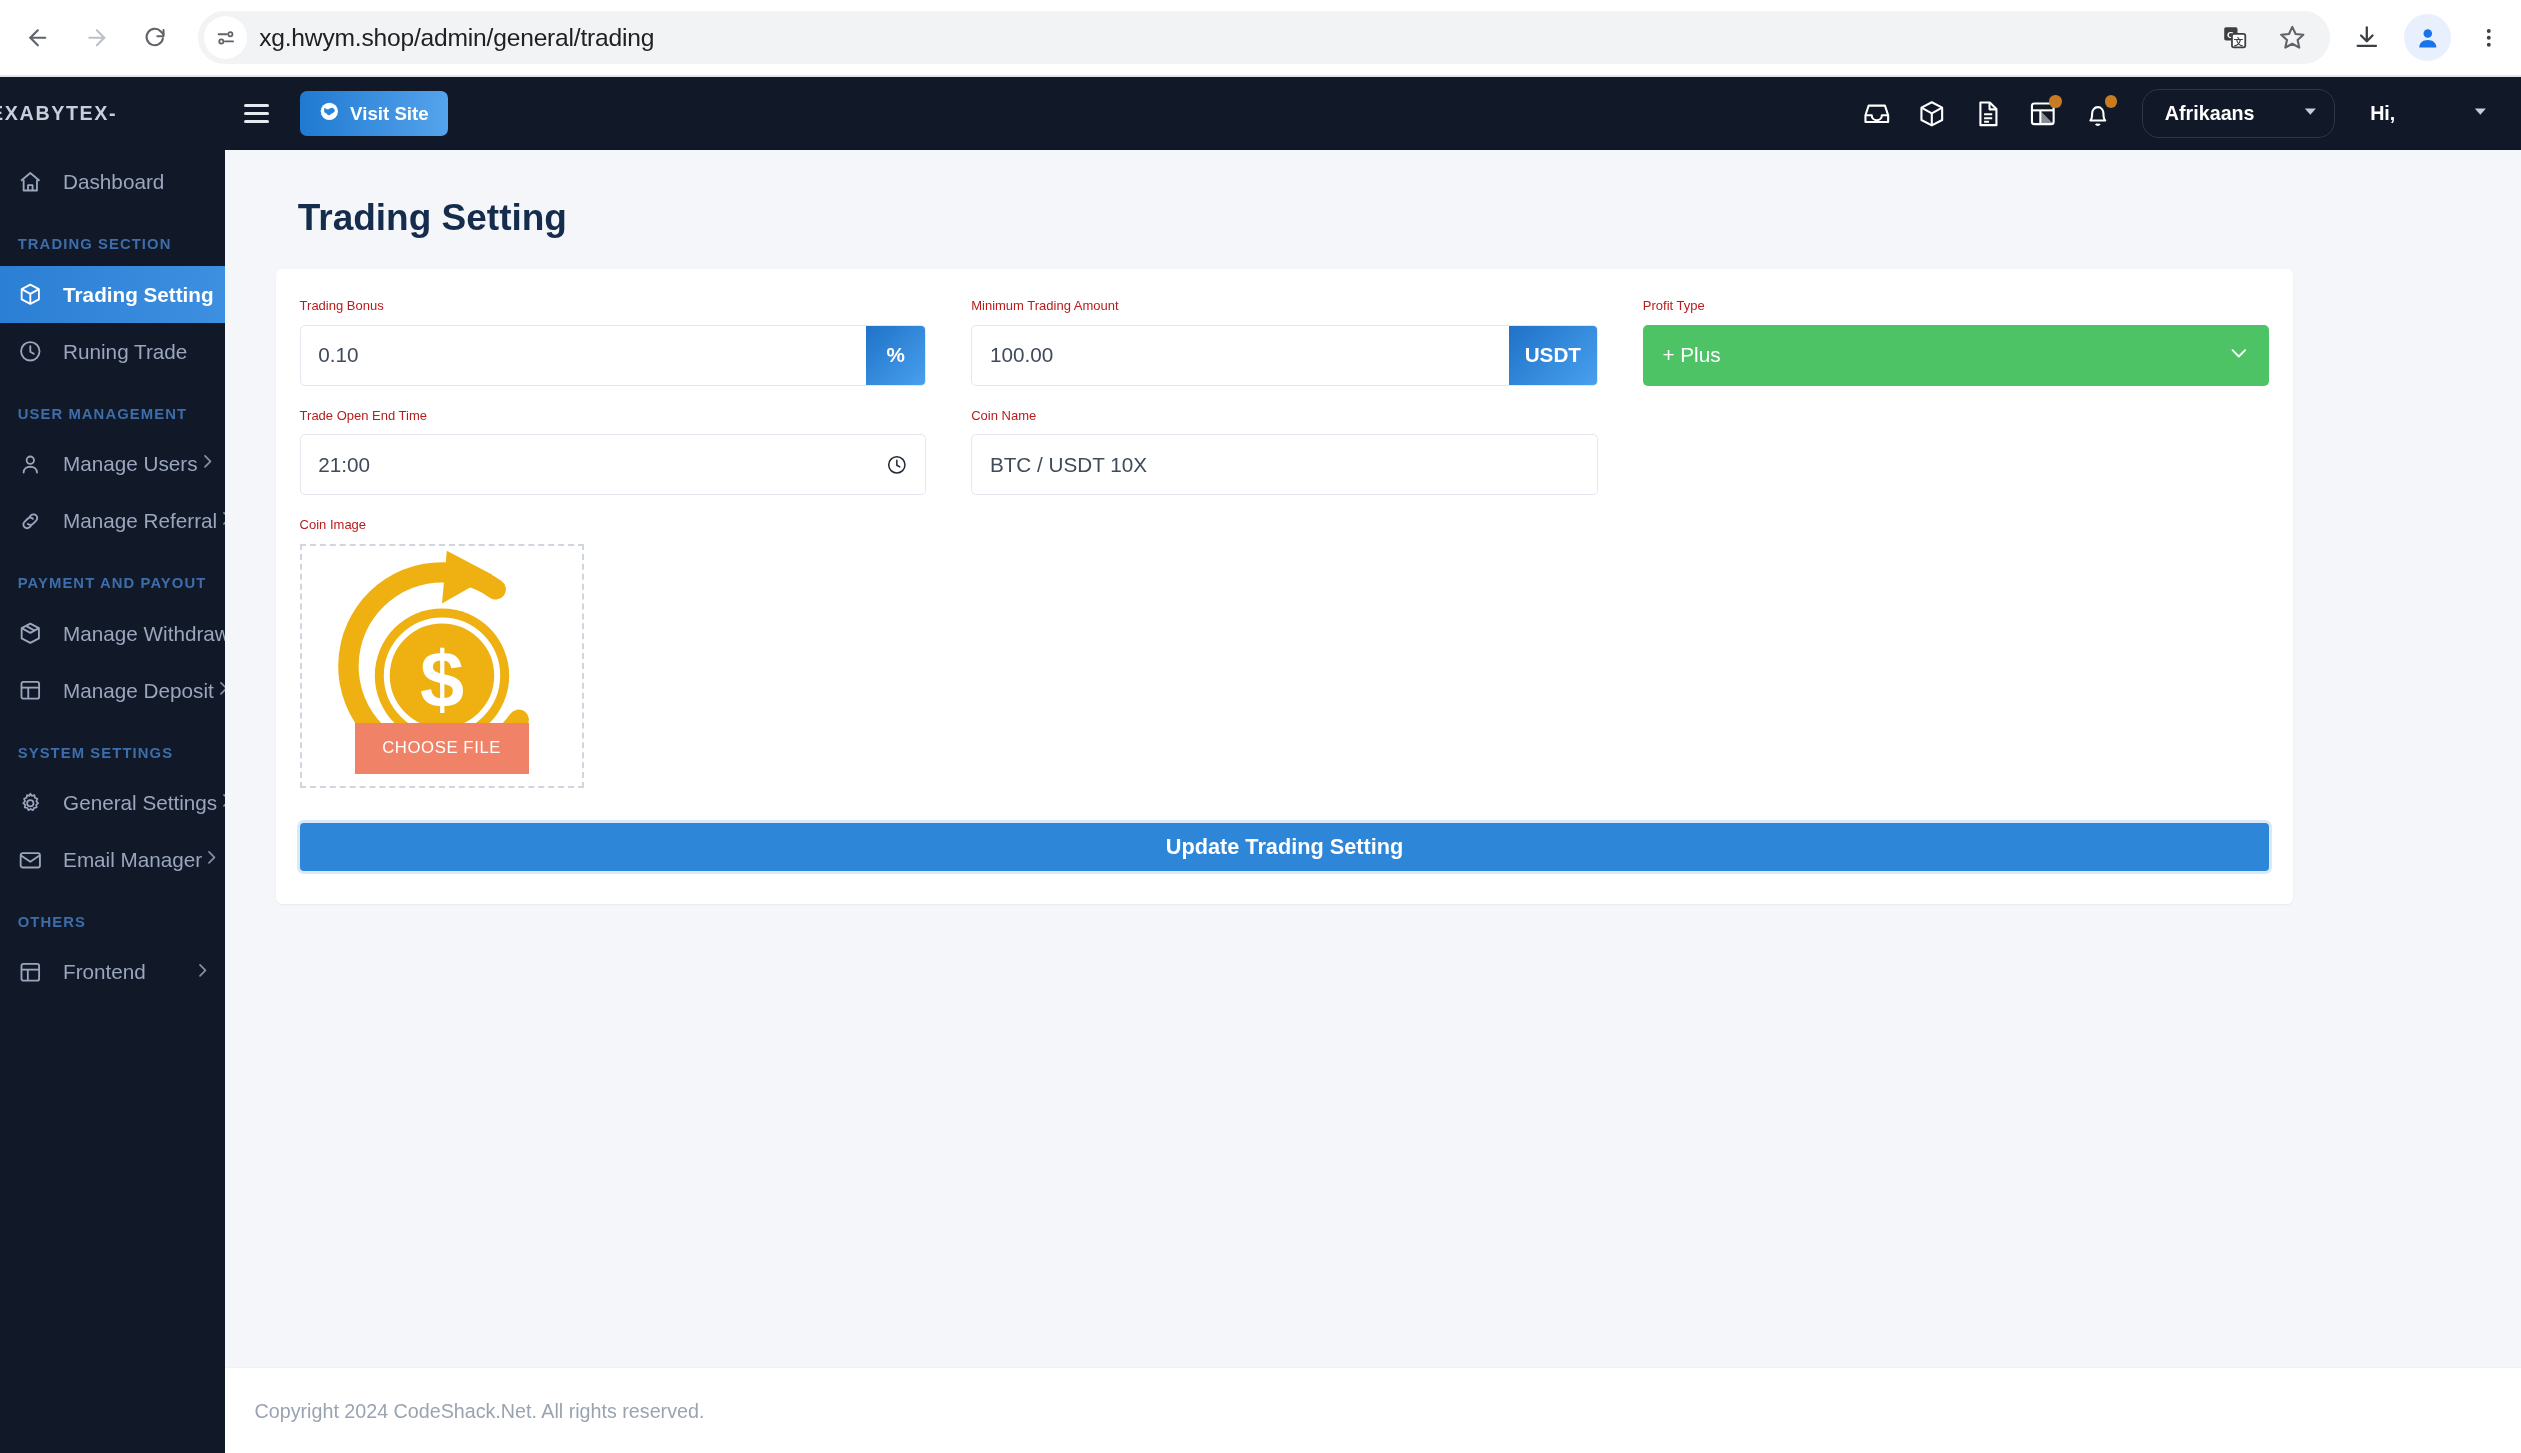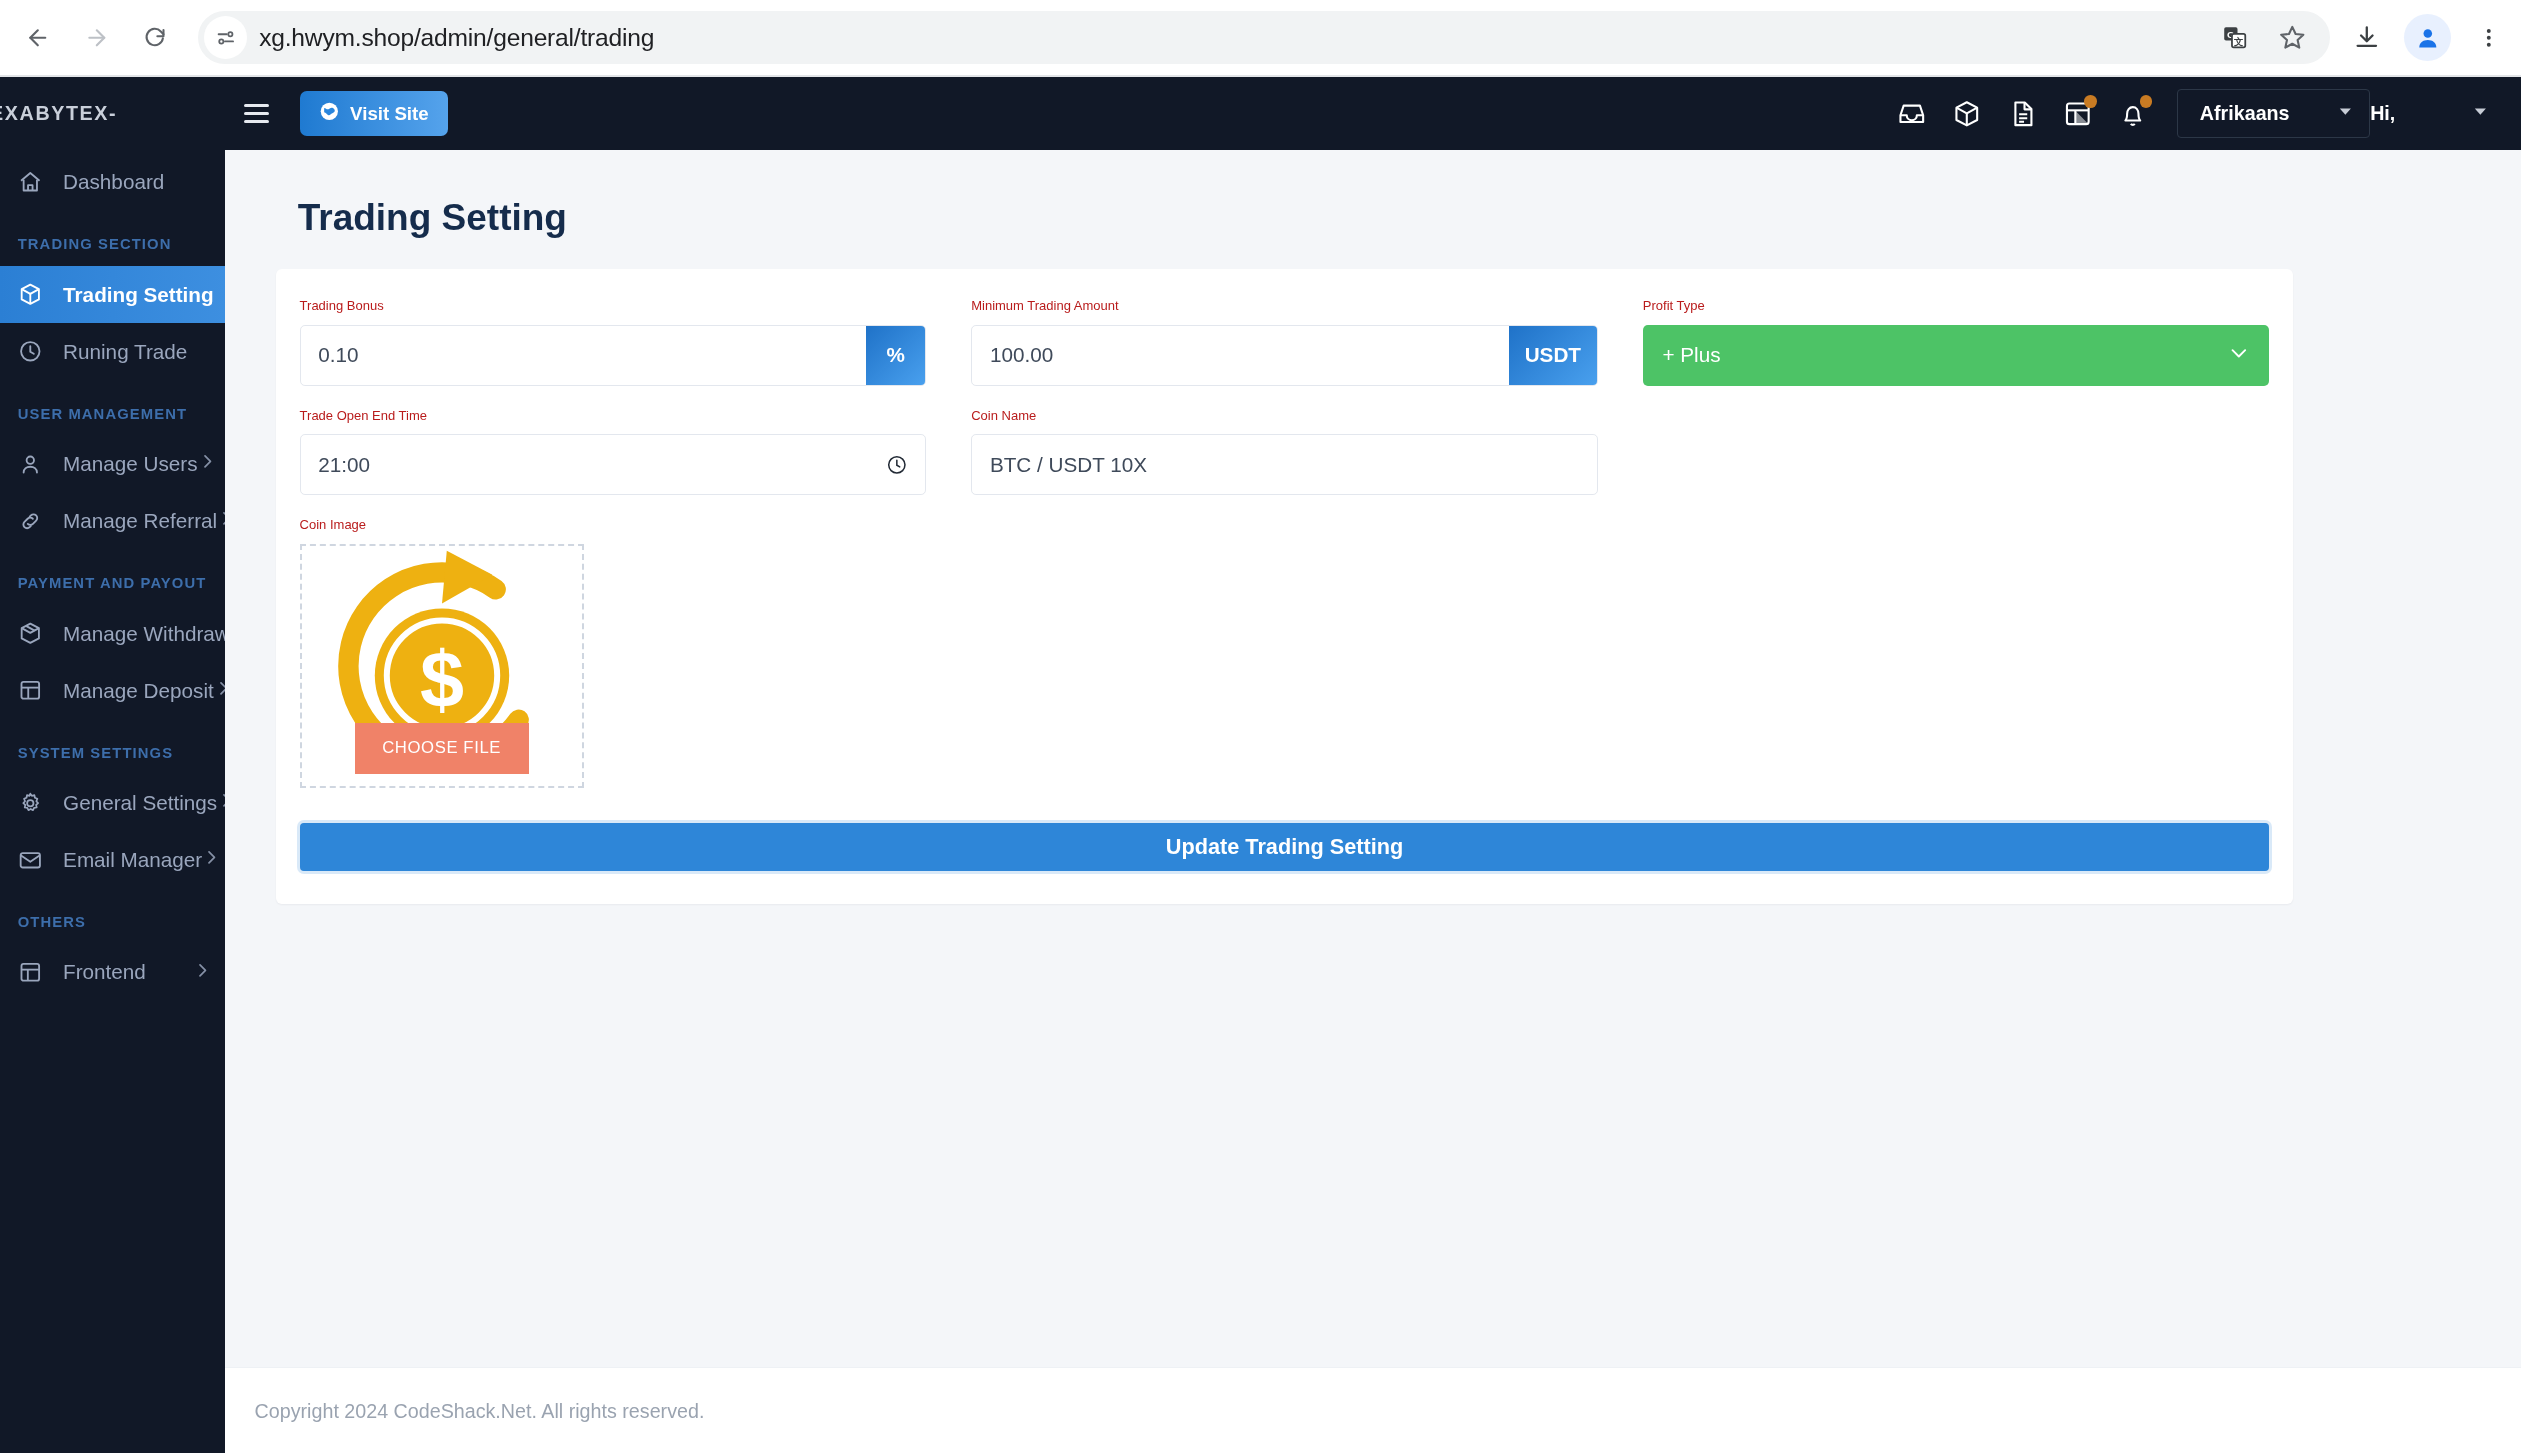--- a/index.html
+++ b/index.html
@@ -133,28 +133,28 @@
   .topbar-spacer { flex: 1 1 auto; }
   .topbar-icons { display: flex; align-items: center; gap: 25.6px; }
   .tb-ico { position: relative; display: flex; }
   .tb-badge {
     position: absolute; top: -3.9px; right: -4.9px;
     width: 12.8px; height: 12.8px; border-radius: 50%;
     background: #c97b23;
   }
   .lang-select {
     margin-left: 29.6px; height: 49px;
-    border: 1px solid #2c3747; border-radius: 4px;
+    border: 1px solid #2c3747; border-radius: 17px;
     display: flex; align-items: center; justify-content: space-between;
     padding: 0 15.8px 0 21.7px; min-width: 193px;
     color: #fff; font-size: 19.7px; font-weight: 700;
   }
   .lang-select .caret { margin-left: 25.6px; }
   .user-menu {
-    display: flex; align-items: center;
+    margin-left: 35px; display: flex; align-items: center;
     color: #fff; font-size: 19.7px; font-weight: 700; gap: 0;
   }
   .user-menu .caret { margin-left: 77px; }
 
   
   .content {
     flex: 1 1 auto; overflow: hidden;
     padding: 0 51px;
   }
   .page-title {

